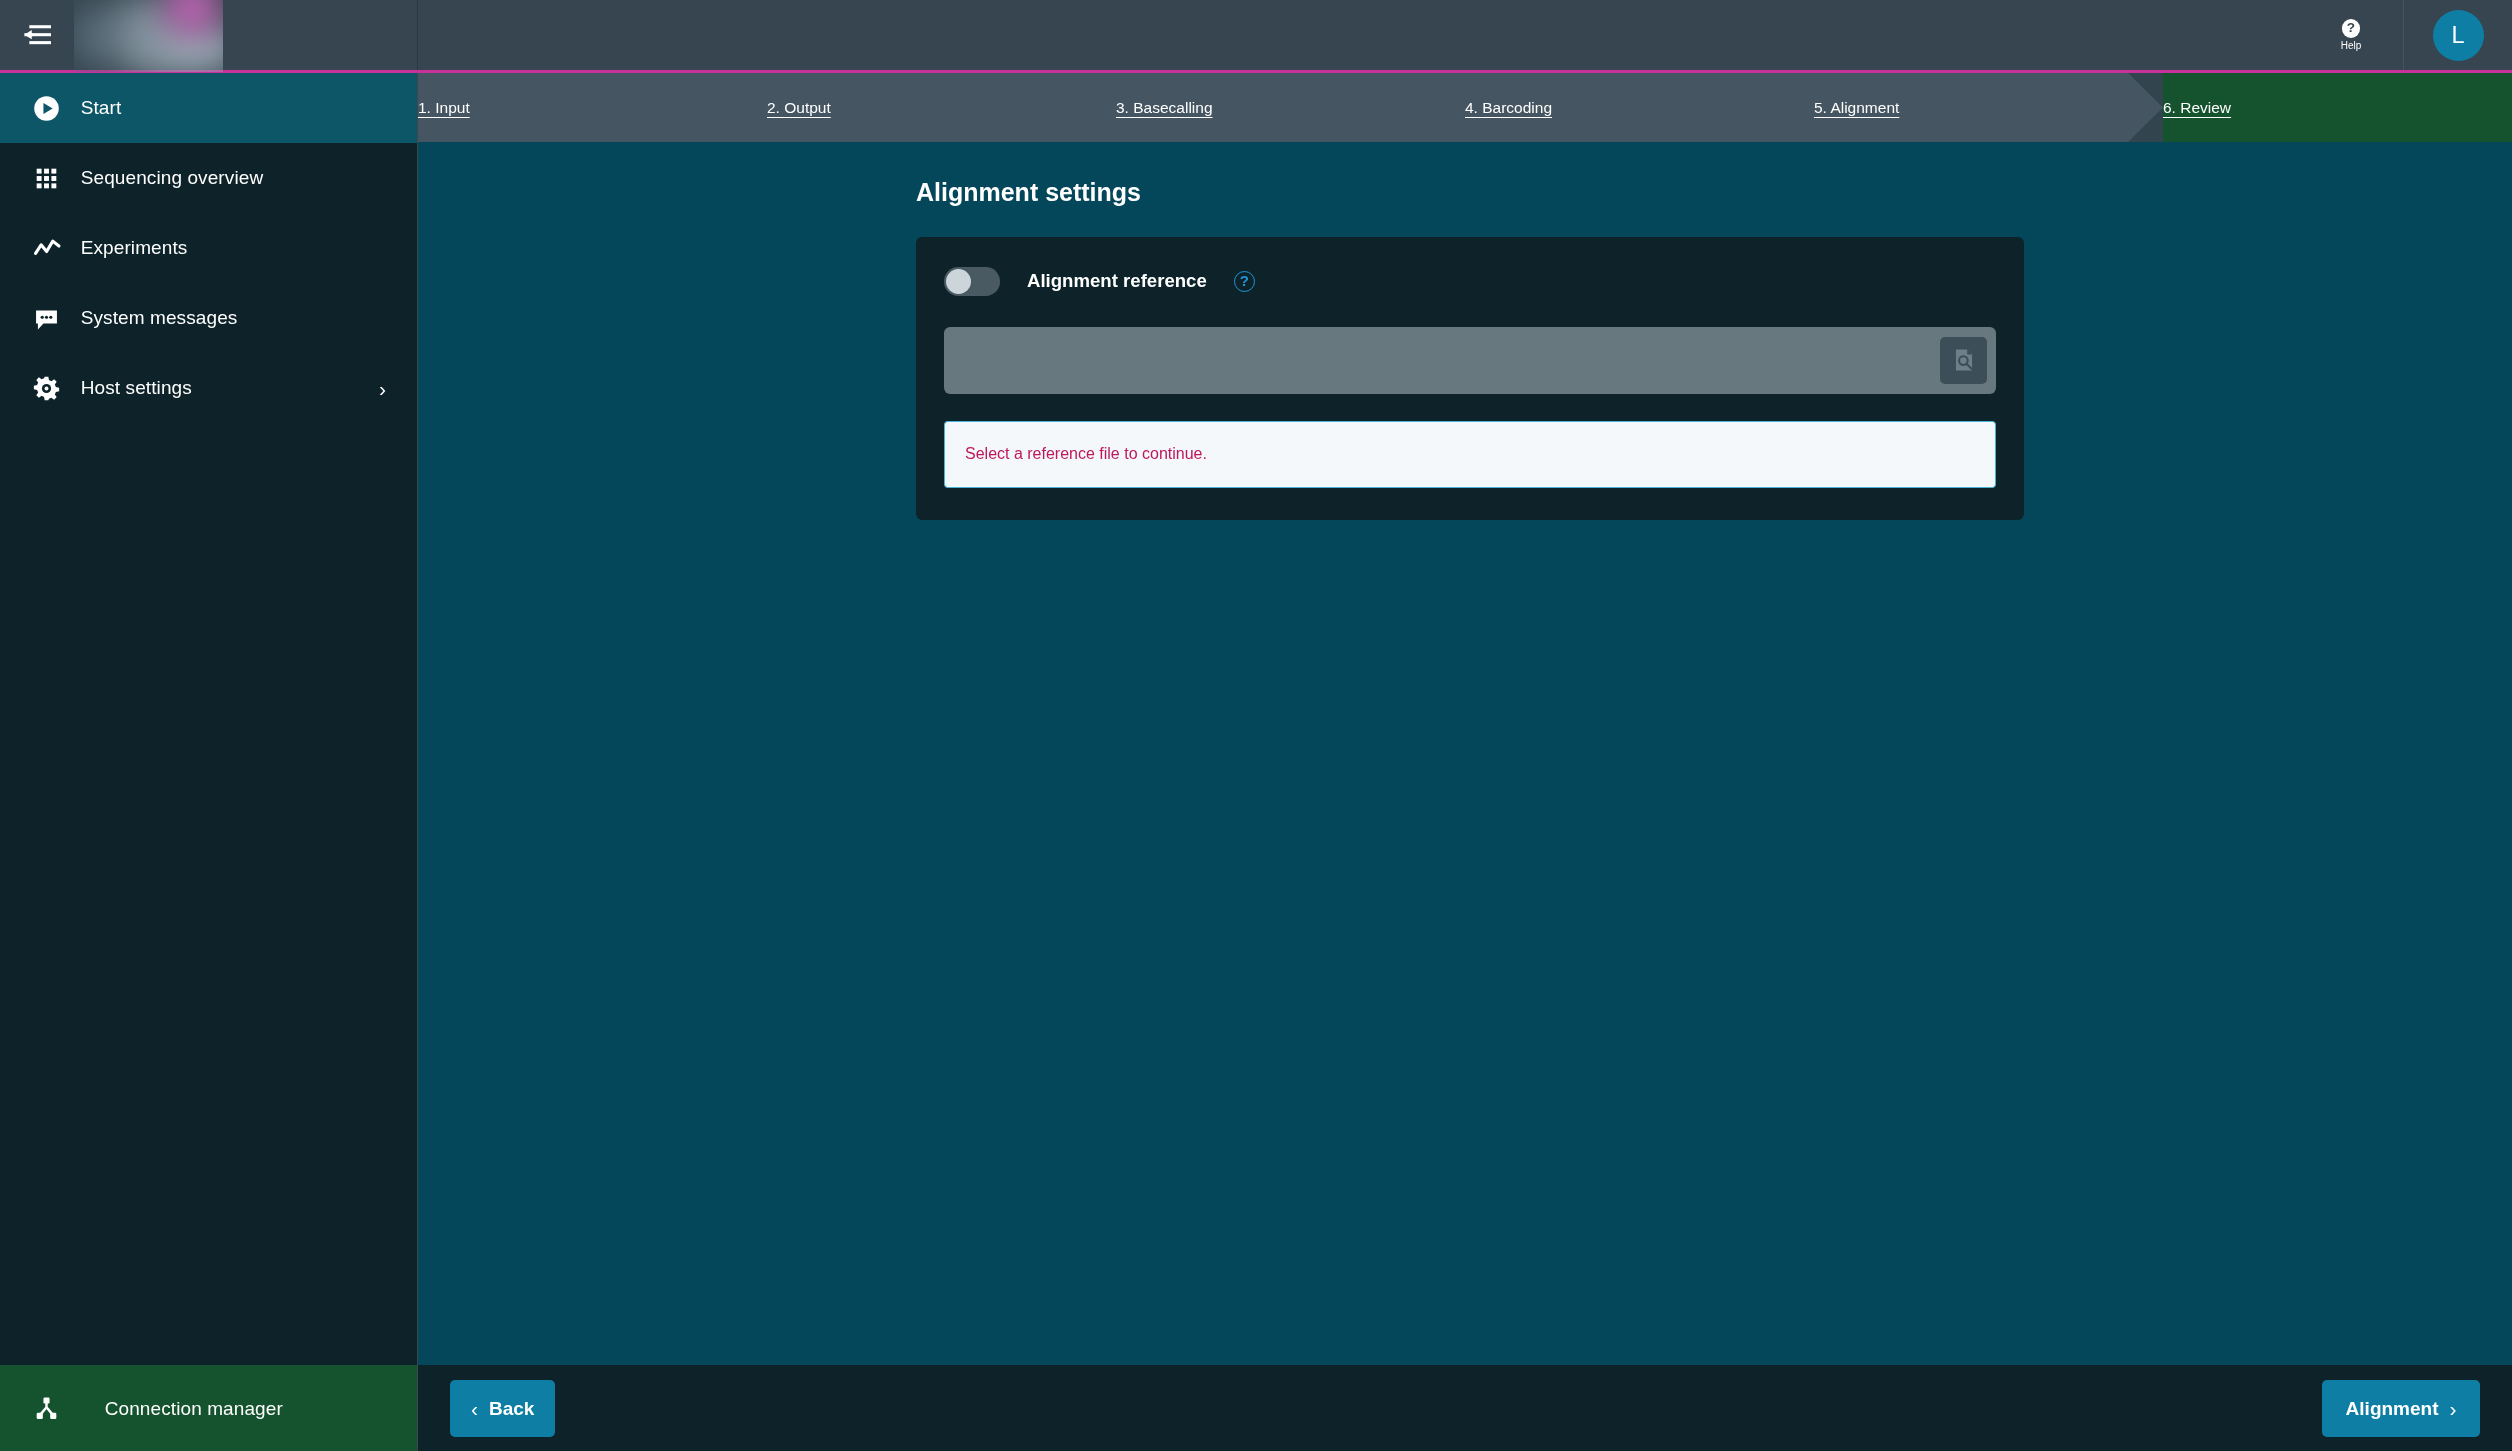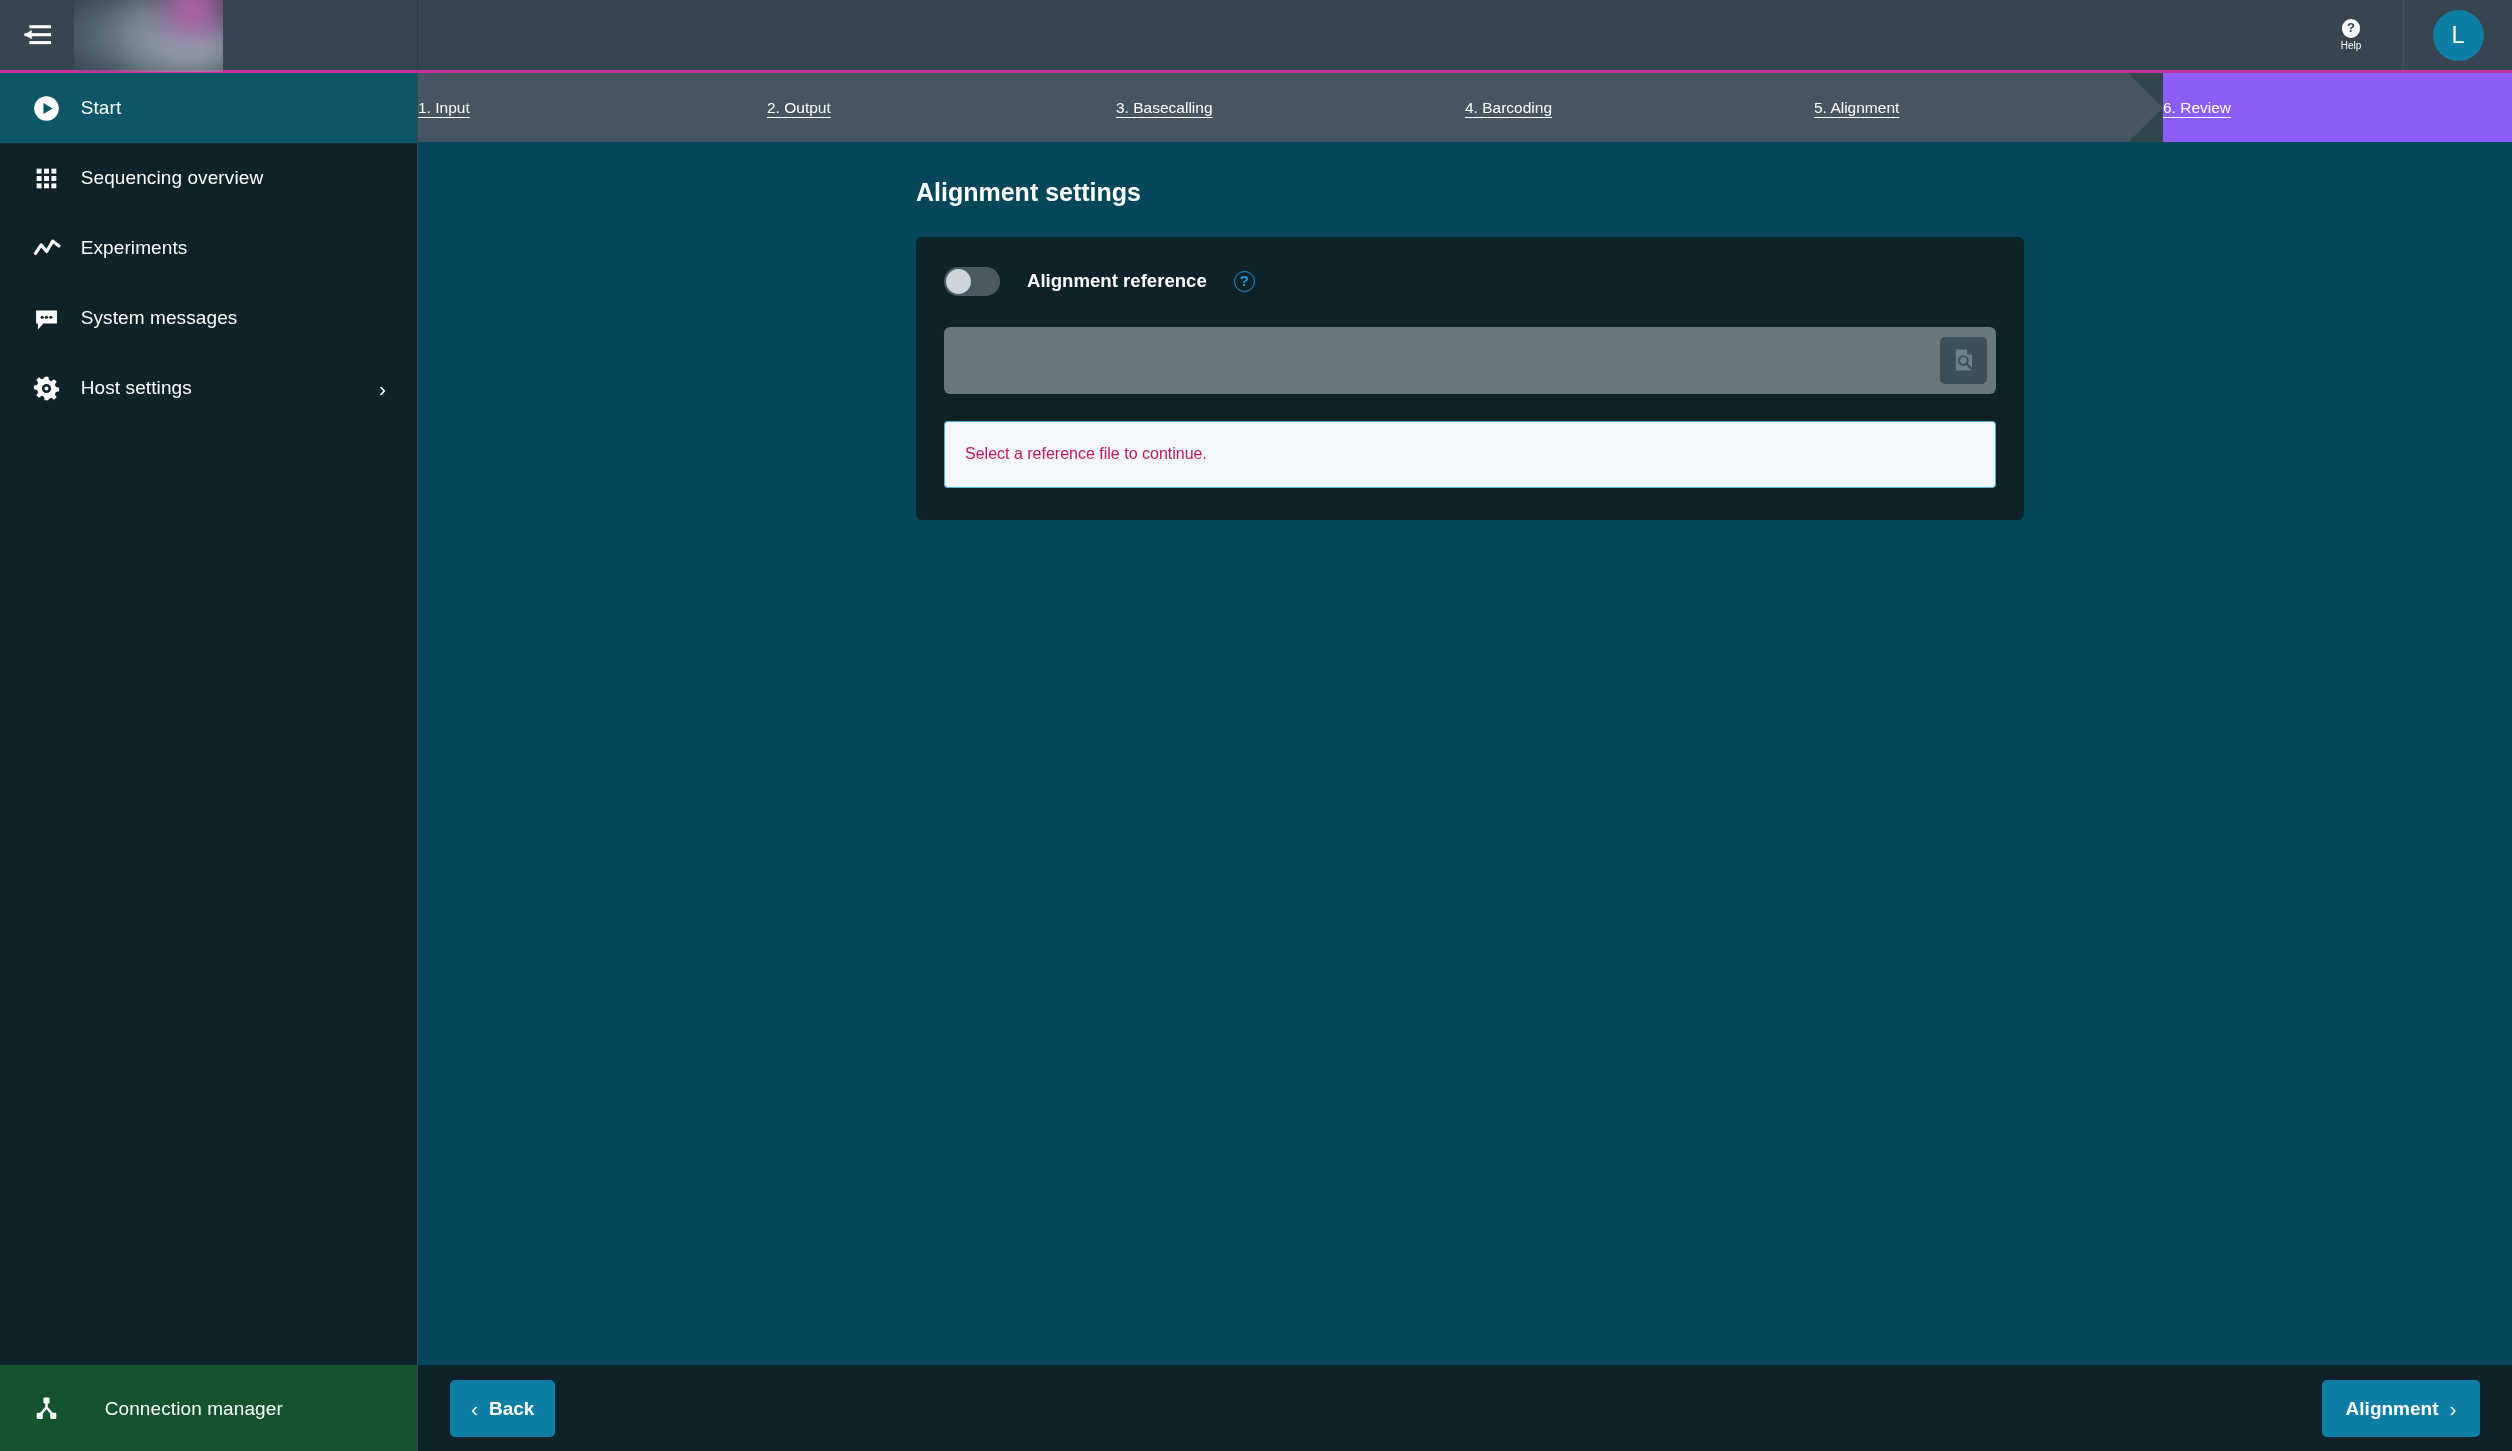--- a/index.html
+++ b/index.html
@@ -178,21 +178,21 @@
     cursor: pointer;
     position: relative;
   }
   .step a {
     color: #ffffff;
     font-size: 15.5px;
     text-decoration: underline;
     text-underline-offset: 3.7px;
   }
   .step.current {
-    background: #8b5cf6;
+    background: #14532d;
   }
   .step.current::before {
     content: "";
     position: absolute;
     left: -35px;
     top: 0;
     width: 35px;
     height: 69px;
     background: #32444e;
     clip-path: polygon(0 0, 100% 0, 100% 100%, 0 100%, 100% 50%);

